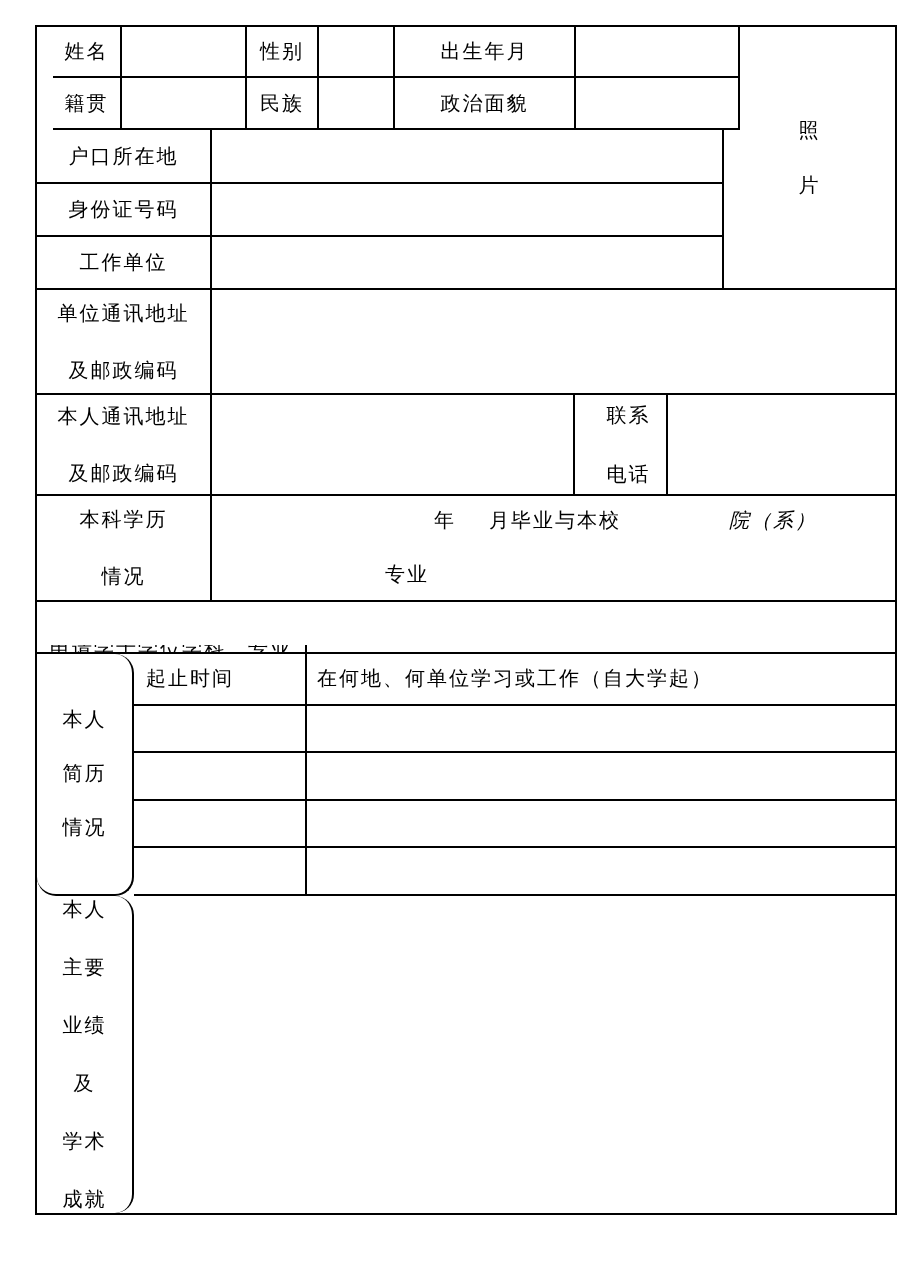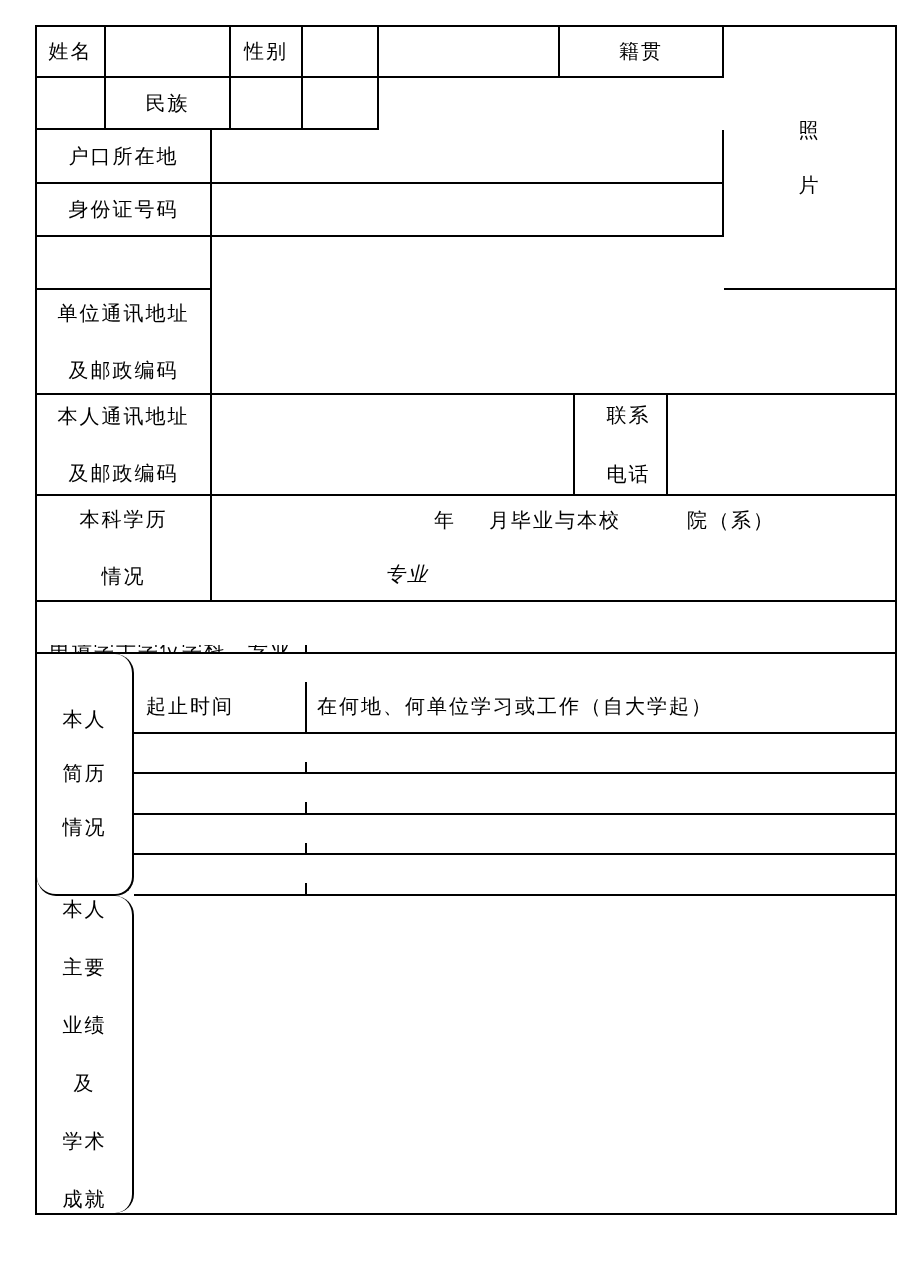--- a/index.html
+++ b/index.html
@@ -20,21 +20,21 @@
     border-right: 2px solid #000; border-bottom: 2px solid #000;
     display: flex; align-items: center; justify-content: center;
     overflow: hidden;
   }
   .no-r { border-right: none !important; }
   .no-b { border-bottom: none !important; }
 
   
   .bandA { display: flex; height: 263px; }
   .bandA-left { width: 687px; display: flex; flex-direction: column; }
-  .gridA1 { display: grid; grid-template-columns: 69px 125px 72px 76px 181px 164px; grid-template-rows: 51px 52px; }
+  .gridA1 { display: grid; grid-template-columns: 69px 125px 72px 76px 181px 164px; grid-template-rows: 51px 52px; padding-left: 16px; }
   .gridA2 { display: grid; grid-template-columns: 175px 512px; grid-template-rows: 54px 53px 53px; }
   .photo-cell { flex: 1; }
 
   
   .bandB { display: flex; height: 107px; border-radius: 17px; }
   .bandC { display: flex; height: 102px; text-align: right; }
   .bandD { display: flex; height: 107px; }
   .bandE { display: flex; height: 52px; }
   .bandF { display: flex; height: 246px; }
   .bandG { display: flex; flex: 1; }
@@ -52,57 +52,60 @@
   .gap30 { gap: 30px; }
   .gap32 { gap: 32px; }
   .gap27 { gap: 27px; }
   .gap31 { gap: 31px; }
 
   
   .edu-content { flex-direction: column; align-items: stretch; justify-content: center; gap: 27px; }
   .edu-line1 { display: flex; white-space: nowrap; }
   .edu-year { margin-left: 222px; }
   .edu-grad { margin-left: 33px; }
-  .edu-dept { margin-left: 66px; }
-  .edu-line2 { padding-left: 173px; font-style: italic; }
+  .edu-dept { margin-left: 108px; font-style: italic; }
+  .edu-line2 { padding-left: 173px; }
 
   
   .resume-right { flex: 1; display: flex; flex-direction: column; }
-  .rrow { display: flex; height: 52px; margin-top: 28px; }
+  .rrow { display: flex; height: 52px; }
   .rrow.data { flex: 1; height: auto; }
   .left-pad { justify-content: flex-start; padding-left: 12px; }
   .details-pad { justify-content: flex-start; padding-left: 10px; }
 
   .g-content { align-items: flex-start; justify-content: flex-start; padding: 10px; }
 </style>
 </head>
 <body>
 
 <div class="form-table">
 
   <div class="bandA">
     <div class="bandA-left">
       <div class="gridA1">
         <div class="cell">姓名</div>
         <div class="cell"></div>
         <div class="cell">性别</div>
         <div class="cell"></div>
+        <div class="cell">出生年月</div>
         <div class="cell"></div>
 
         <div class="cell">籍贯</div>
         <div class="cell"></div>
         <div class="cell">民族</div>
         <div class="cell"></div>
+        <div class="cell">政治面貌</div>
         <div class="cell"></div>
       </div>
       <div class="gridA2">
         <div class="cell">户口所在地</div>
         <div class="cell"></div>
         <div class="cell">身份证号码</div>
         <div class="cell"></div>
+        <div class="cell">工作单位</div>
         <div class="cell"></div>
       </div>
     </div>
     <div class="cell photo-cell no-r">
       <div class="stack gap28">
         <span>照</span>
         <span>片</span>
       </div>
     </div>
   </div>

